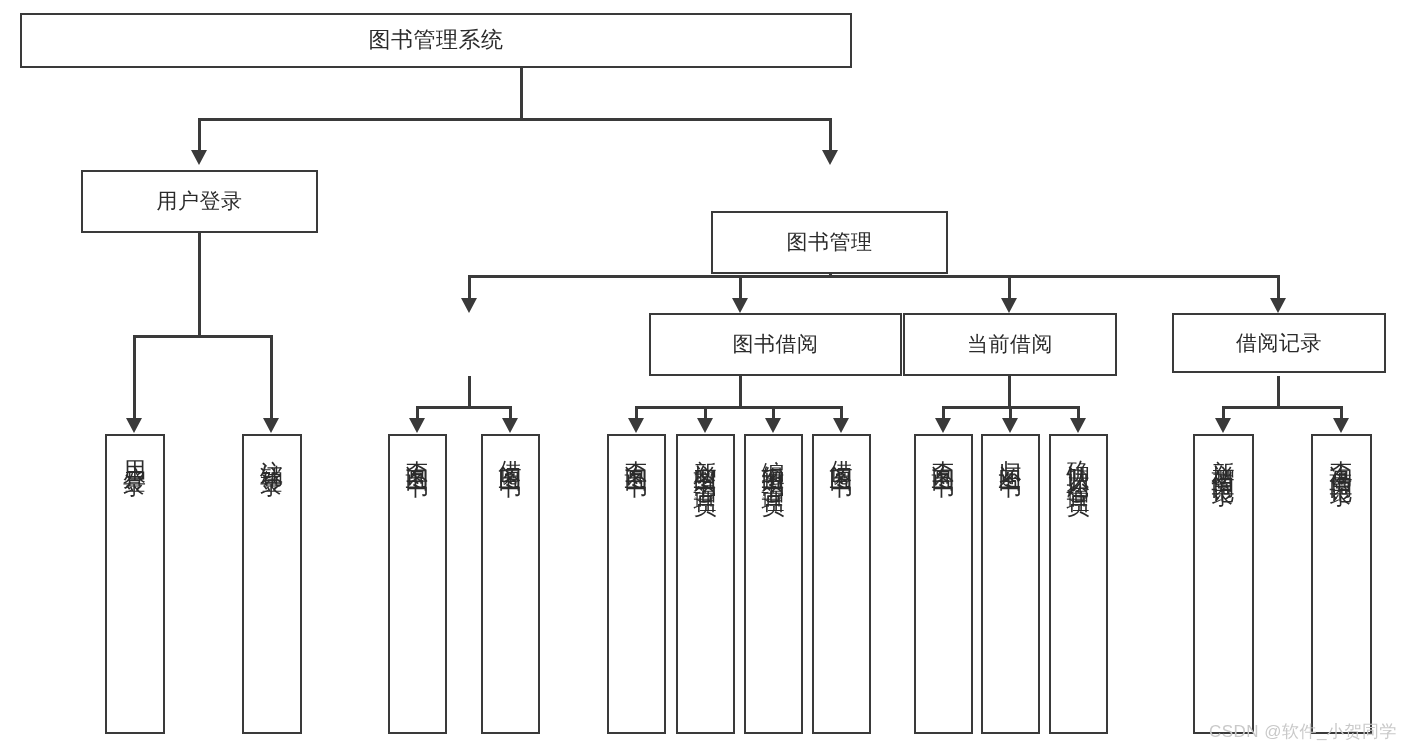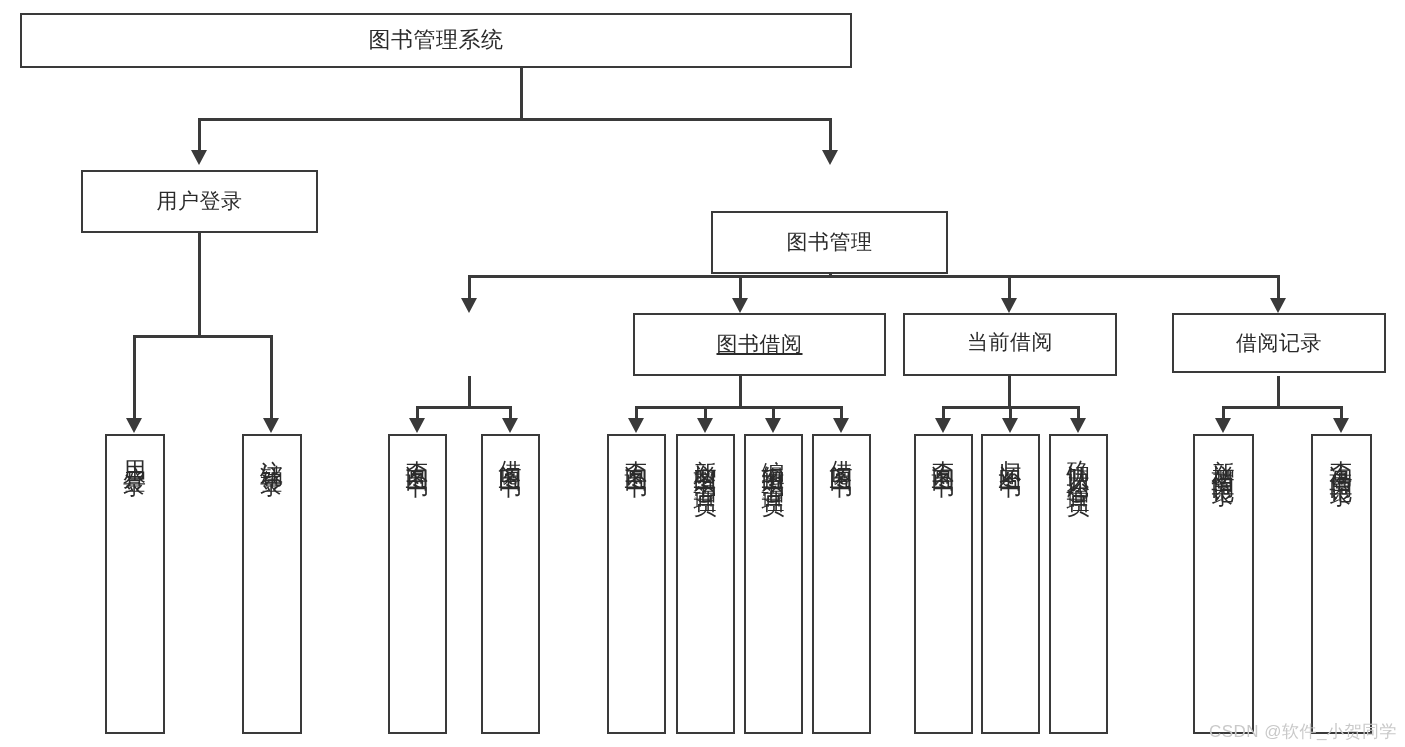--- a/index.html
+++ b/index.html
@@ -117,24 +117,24 @@
   <div class="ln h" style="left:468px;top:275px;width:811px;"></div>
   <div class="ln v" style="left:468px;top:275px;height:25px;"></div>
   <div class="arrow" style="left:461px;top:298px;"></div>
   <div class="ln v" style="left:739px;top:275px;height:25px;"></div>
   <div class="arrow" style="left:732px;top:298px;"></div>
   <div class="ln v" style="left:1008px;top:275px;height:25px;"></div>
   <div class="arrow" style="left:1001px;top:298px;"></div>
   <div class="ln v" style="left:1277px;top:275px;height:25px;"></div>
   <div class="arrow" style="left:1270px;top:298px;"></div>
 
-  <div class="node h" style="left:633px;top:313px;width:253px;height:63px;text-decoration:underline;">
+  <div class="node h" style="left:649px;top:313px;width:253px;height:63px;">
     <span class="lbl">图书借阅</span>
   </div>
-  <div class="node h" style="left:903px;top:313px;width:214px;height:63px;font-family:Liberation Mono, monospace;">
+  <div class="node h" style="left:903px;top:313px;width:214px;height:63px;">
     <span class="lbl">当前借阅</span>
   </div>
   <div class="node h" style="left:1172px;top:313px;width:214px;height:60px;">
     <span class="lbl">借阅记录</span>
   </div>
 
   <div class="ln v" style="left:468px;top:376px;height:30px;"></div>
   <div class="ln h" style="left:416px;top:406px;width:95px;"></div>
   <div class="ln v" style="left:416px;top:406px;height:14px;"></div>
   <div class="arrow" style="left:409px;top:418px;"></div>

